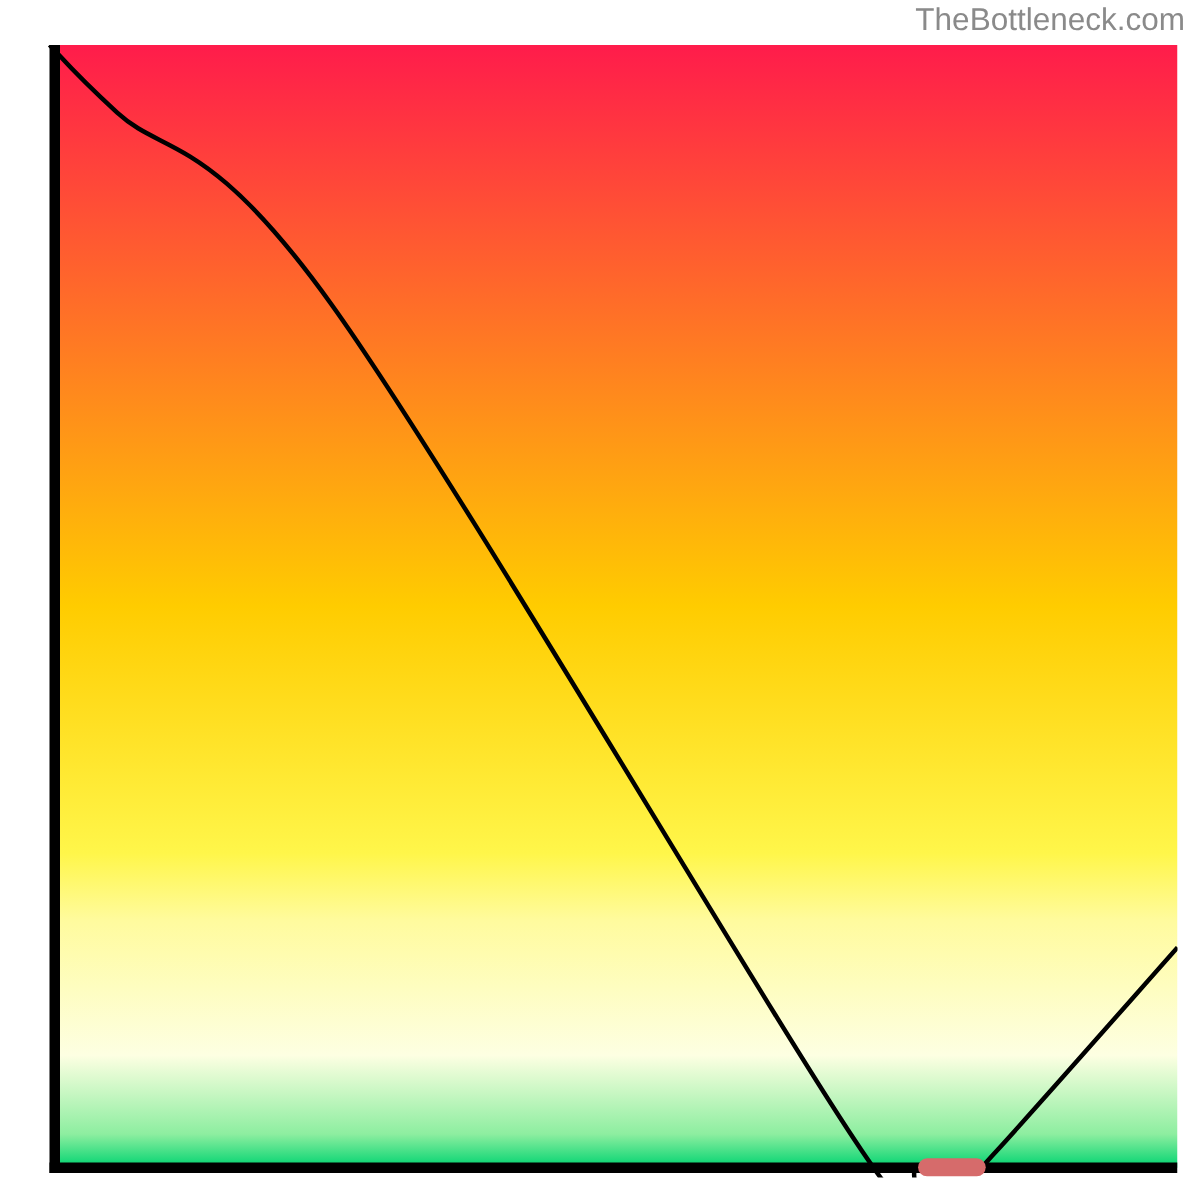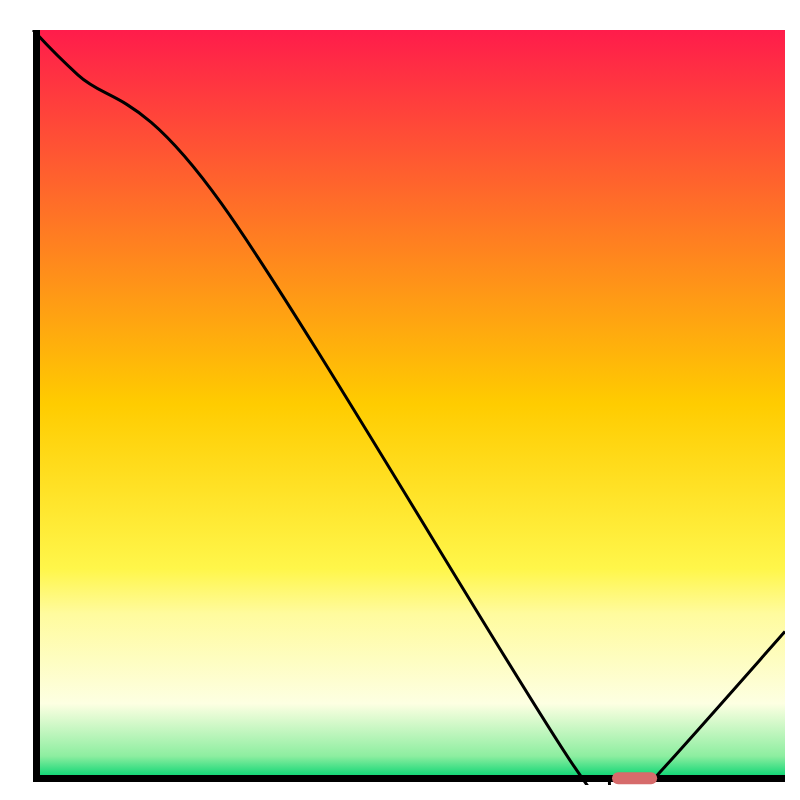--- a/index.html
+++ b/index.html
@@ -33,20 +33,21 @@
     height: 755px;
   }
   .plot-area svg {
     display: block;
   }
 </style>
 </head>
 <body>
 
 <div class="container">
+  <div class="watermark">TheBottleneck.com</div>
 
   <div class="plot-area">
     <svg id="chart-svg" width="755" height="755" viewBox="0 0 755 755">
       <defs>
         <linearGradient id="bg-grad" x1="0" y1="0" x2="0" y2="1">
             <stop offset="0.00%" stop-color="#ff1c4b"></stop>
             <stop offset="50.00%" stop-color="#ffcc00"></stop>
             <stop offset="72.00%" stop-color="#fff64a"></stop>
             <stop offset="78.00%" stop-color="#fffb9e"></stop>
             <stop offset="90.00%" stop-color="#fdffe2"></stop>

